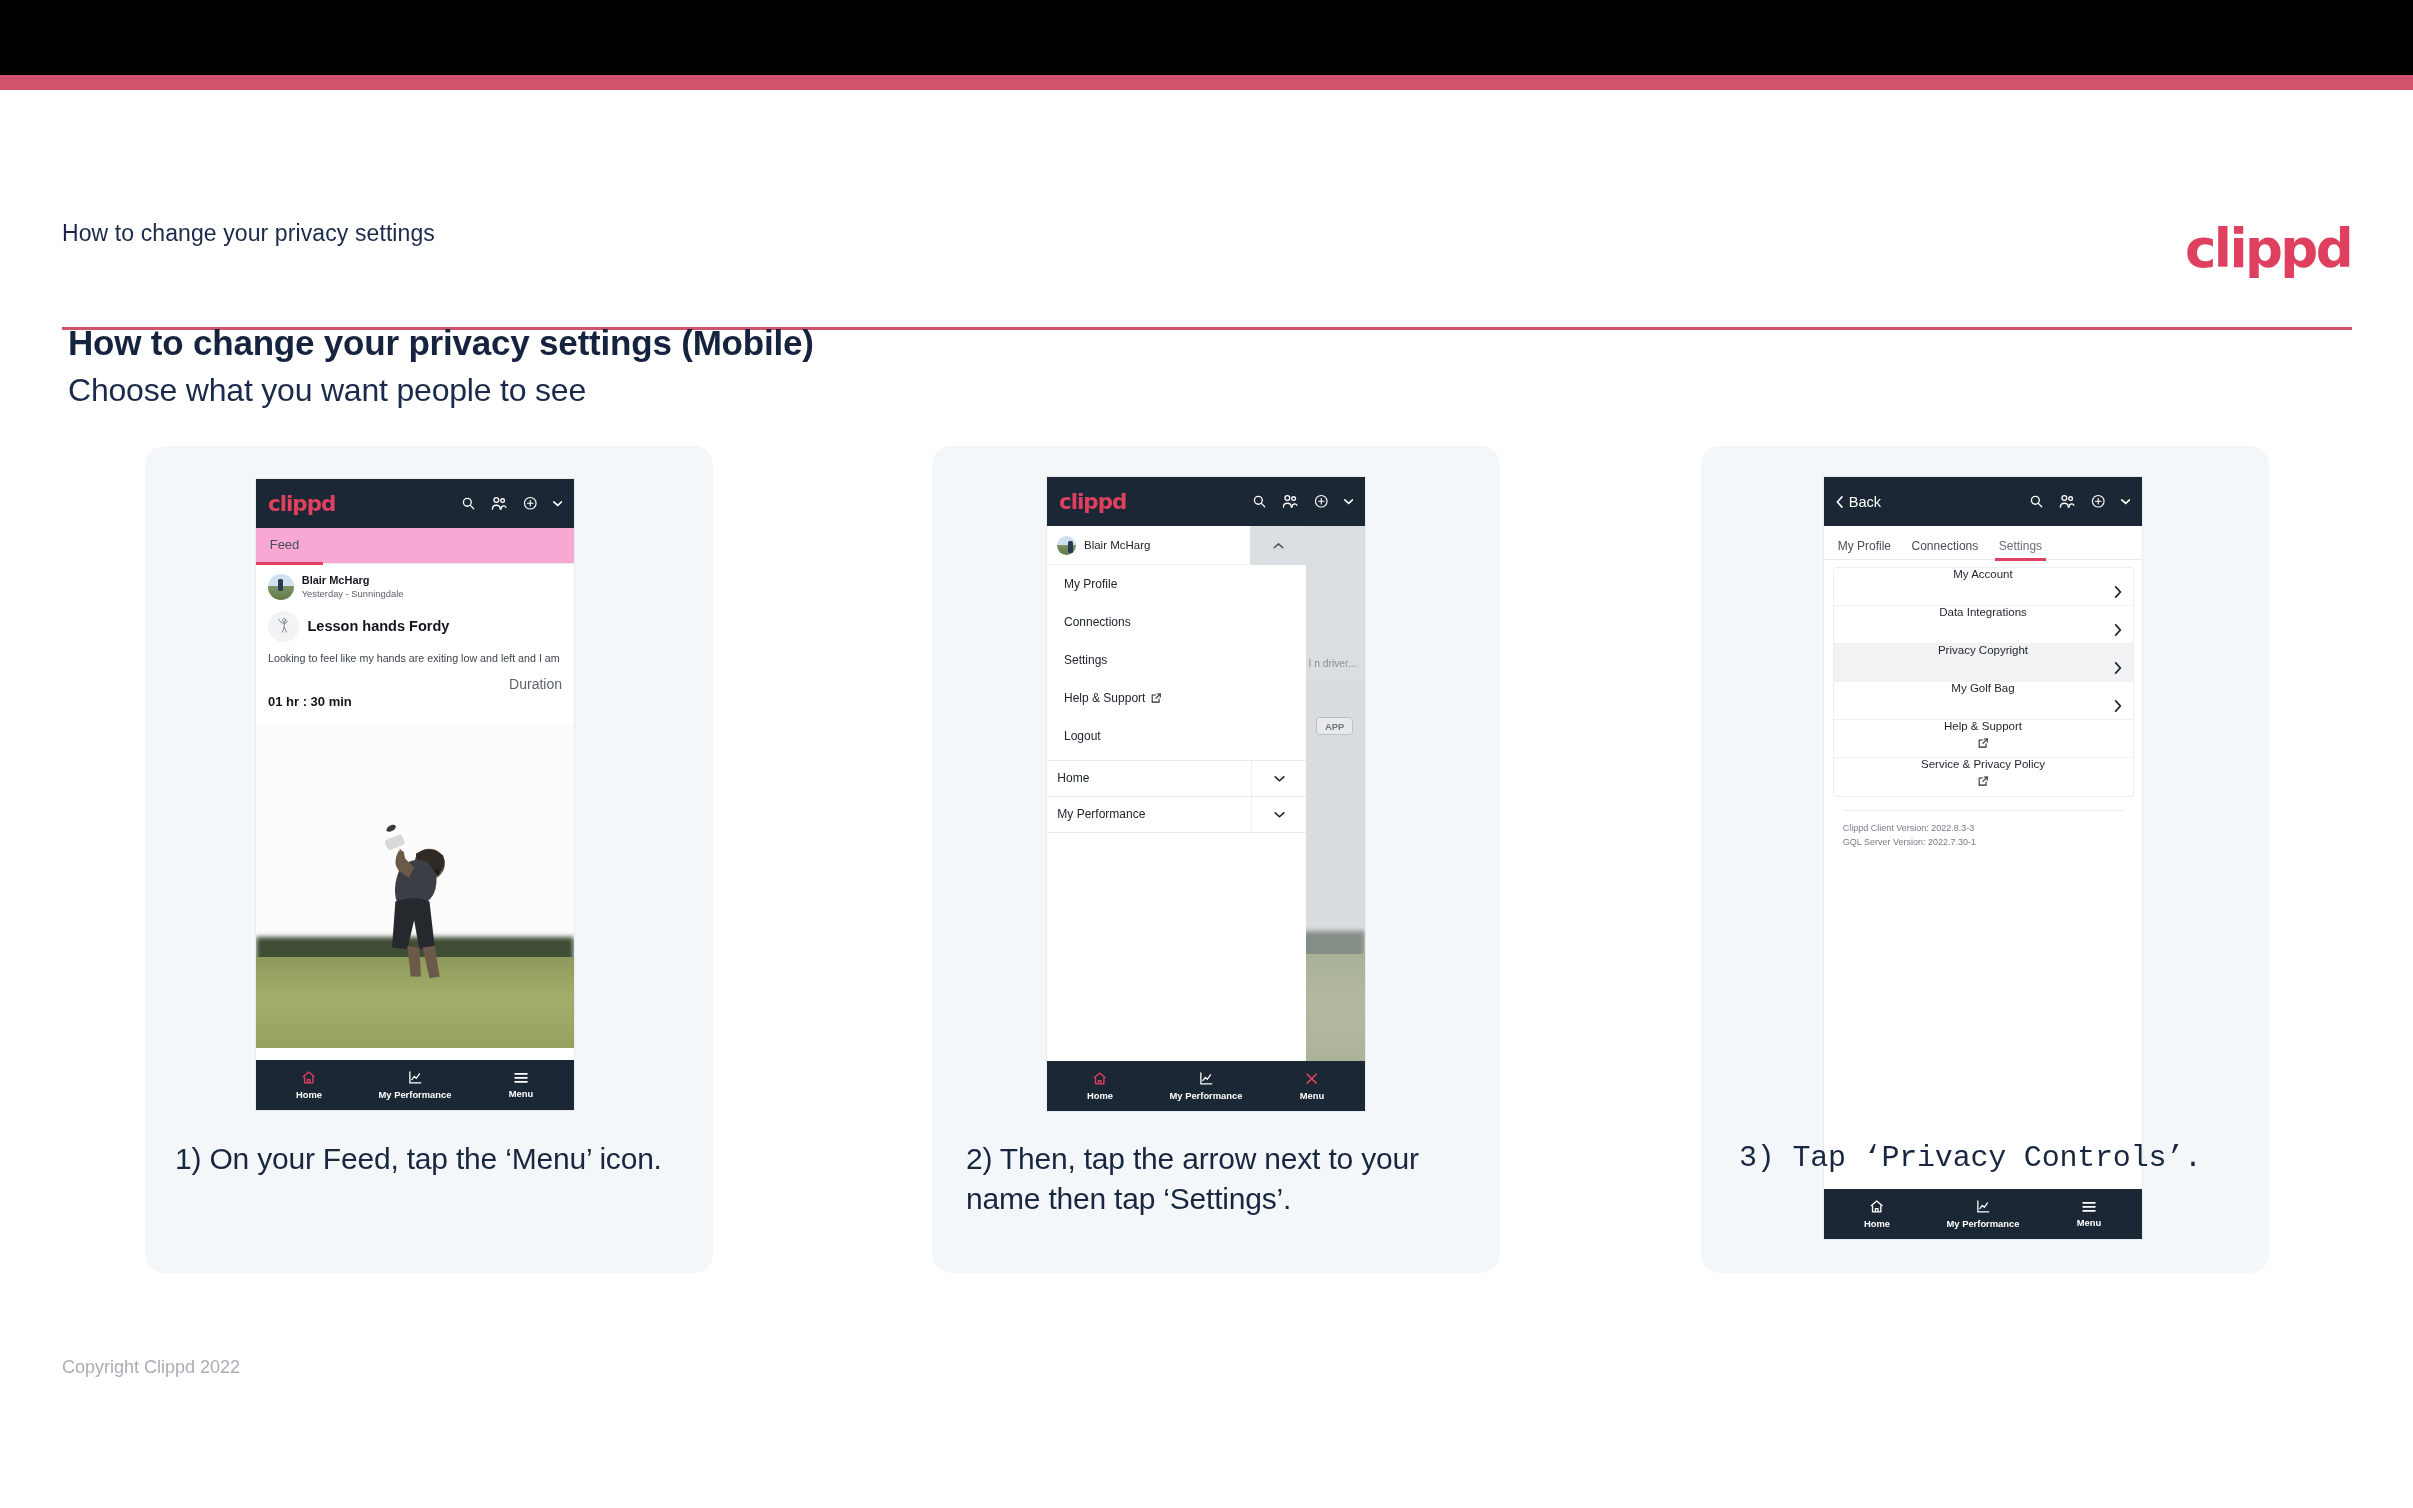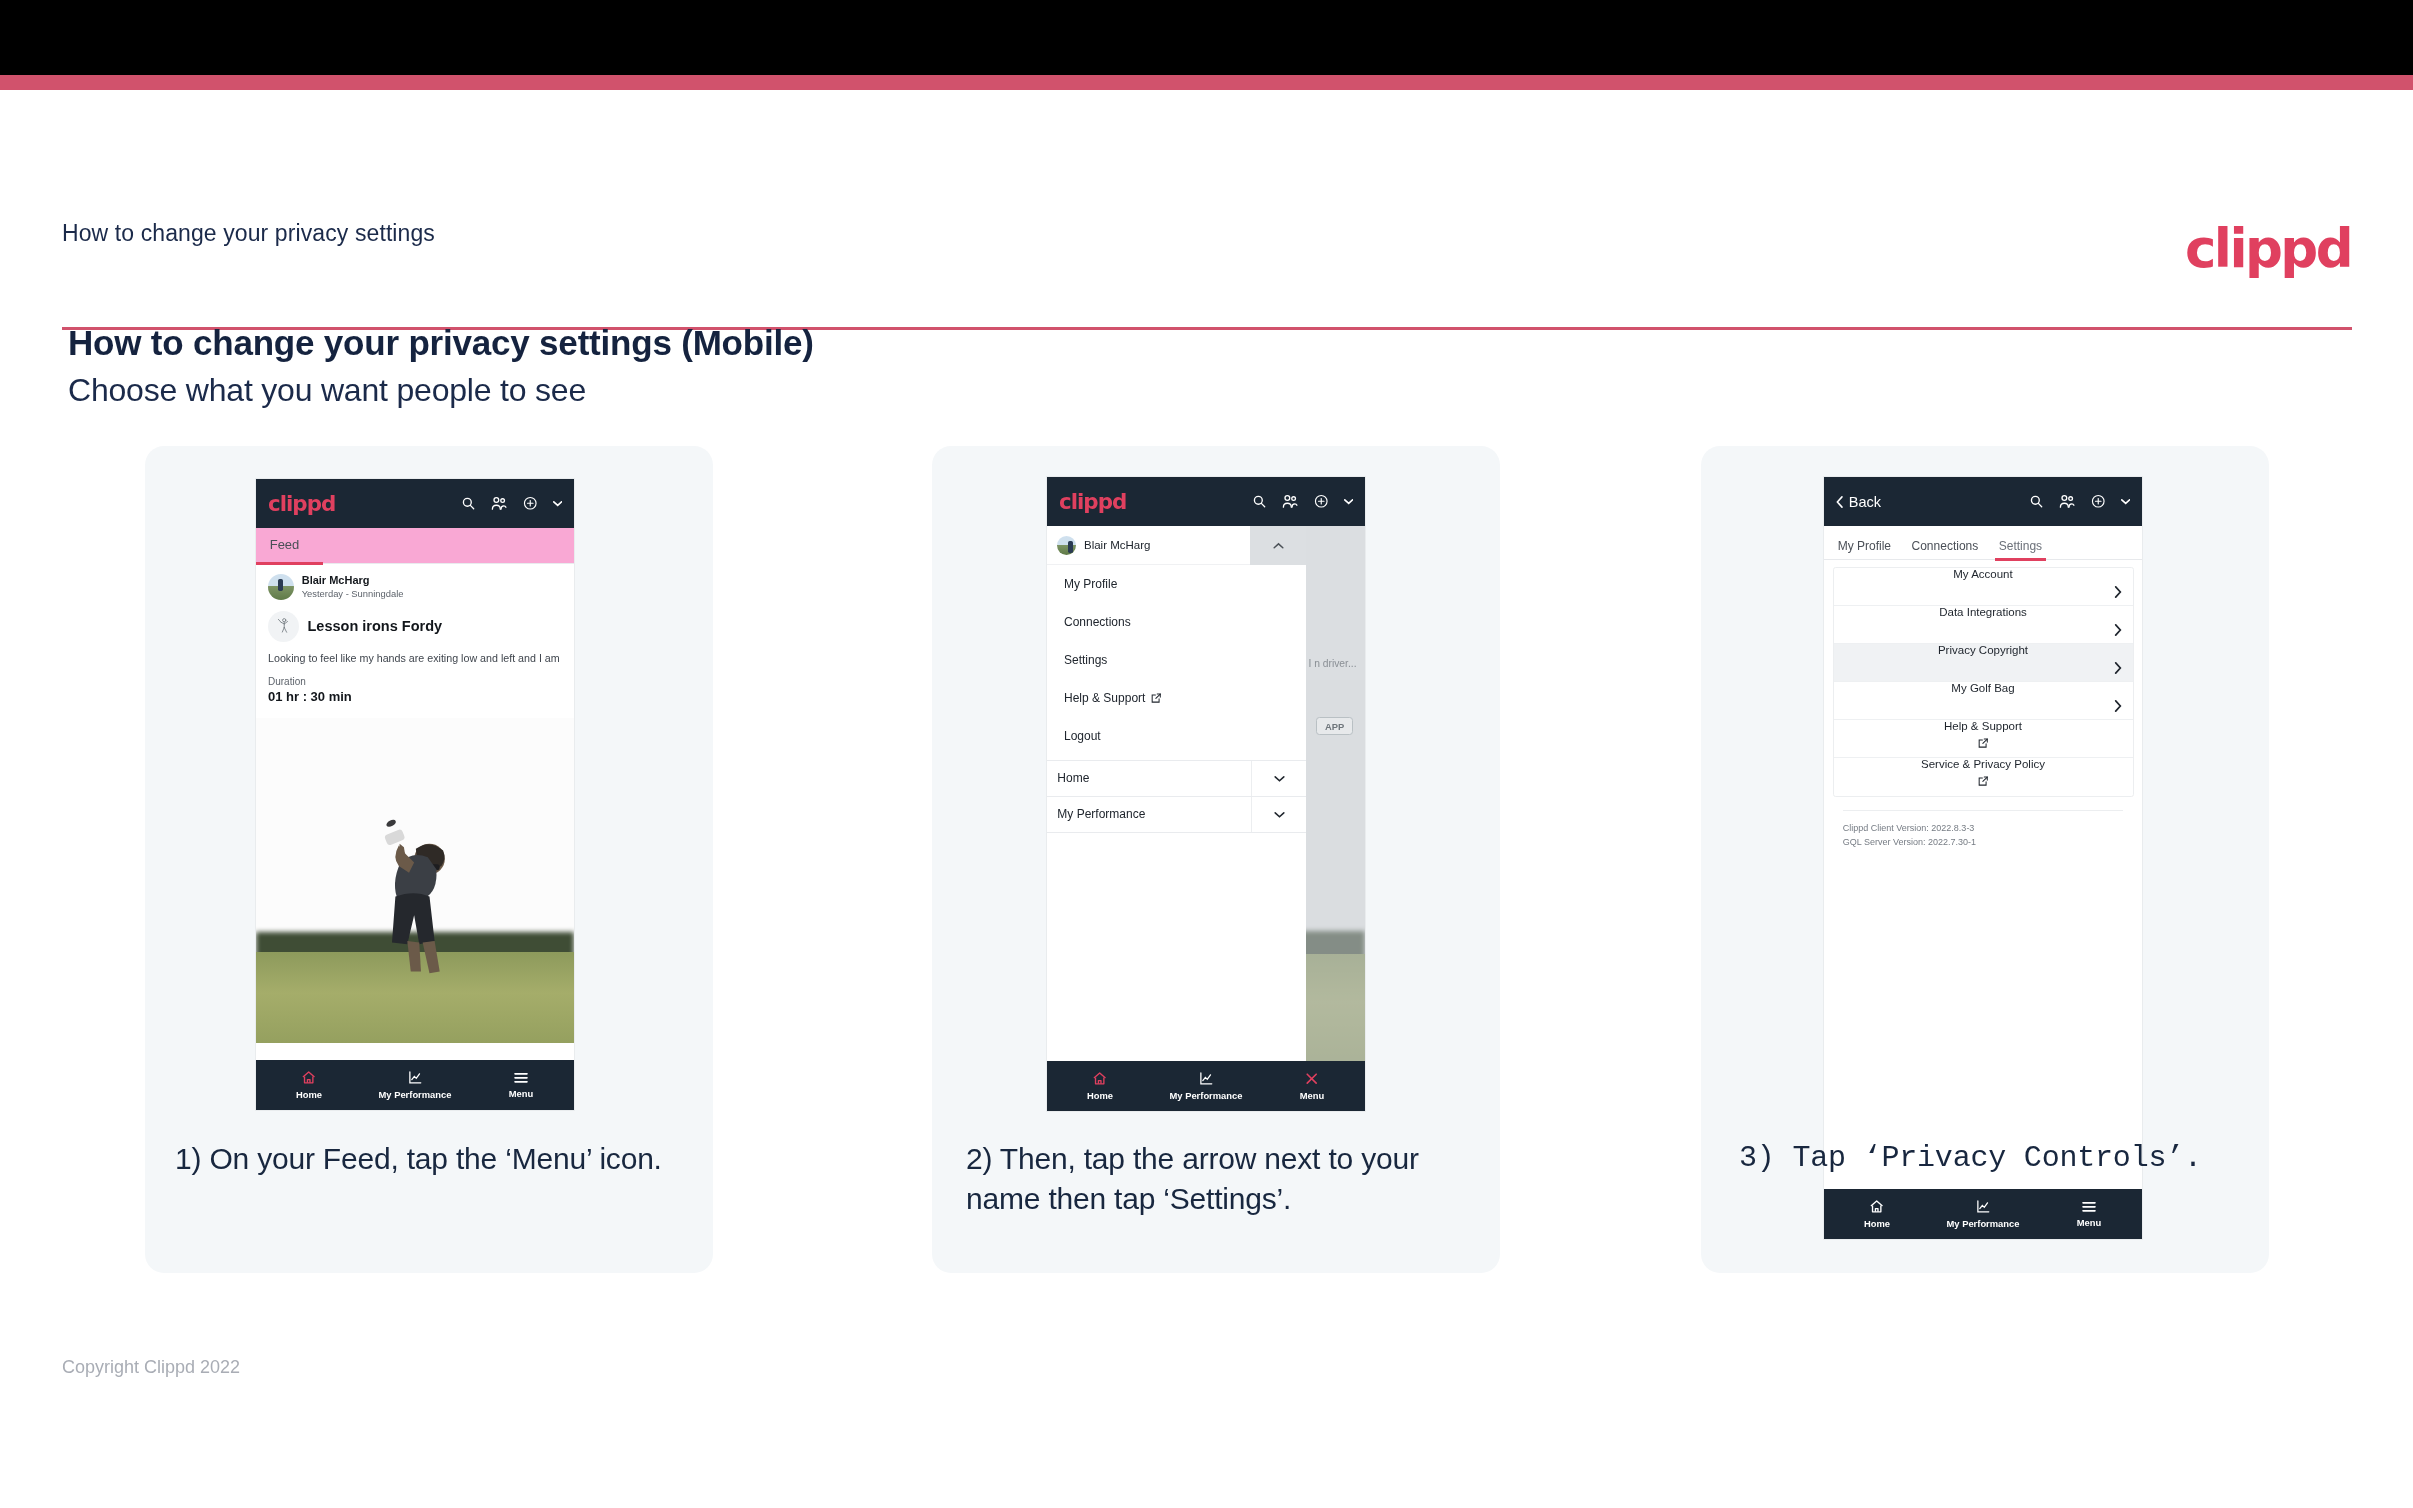--- a/index.html
+++ b/index.html
@@ -134,21 +134,21 @@
   .lesson-badge {
     width:31px; height:31px; border-radius:50%; background:#f1f3f5;
     display:flex; align-items:center; justify-content:center; flex:none;
   }
   .lesson-title { font-size:14.5px; font-weight:700; color:#12161b; }
 
   .post-body {
     margin-top:9.4px; font-size:10.7px; line-height:1.42; color:#3f454d;
     white-space:nowrap; overflow:hidden;
   }
-  .dur-label { margin-top:10.3px; font-size:10px; color:#5d636b; }
+  .dur-label { margin-top:10.3px; font-size:14px; color:#5d636b;text-align:right; }
   .dur-value { margin-top:1.7px; font-size:13px; font-weight:700; color:#12161b; }
 
   .post-photo {
     margin-top:13.7px; height:325px; position:relative; overflow:hidden;
     background:#fbfbfb;
   }
   .photo-sky { position:absolute; inset:0 0 31% 0; background:#fcfcfc; }
   .photo-trees {
     position:absolute; left:0; right:0; top:66%; height:12%;
     background:#3f4d35; filter:blur(2.6px);
@@ -314,21 +314,21 @@
       </span>
     </div>
 
     <div class="lesson-row">
       <span class="lesson-badge">
         <svg width="17" height="19" viewBox="0 0 22 26" fill="none" stroke="#6e757c" stroke-width="1.1" stroke-linecap="round">
             <circle cx="12" cy="4.4" r="2.2"></circle>
             <path d="M12 6.8v7.5M12 9.5l4.5-3.3M12 9.5 7.6 7.2M12 14.3l-2.6 6.3M12 14.3l3.3 6.6M4 3.2l3.6 4"></path>
           </svg>
       </span>
-      <span class="lesson-title">Lesson irons Fordy</span>
+      <span class="lesson-title">Lesson hands Fordy</span>
     </div>
 
     <div class="post-body">Looking to feel like my hands are exiting low and left and I am hi longer irons.</div>
     <div class="dur-label">Duration</div>
     <div class="dur-value">01 hr : 30 min</div>
   </div>
 
   <div class="post-photo">
     <div class="photo-sky"></div>
     <div class="photo-trees"></div>

